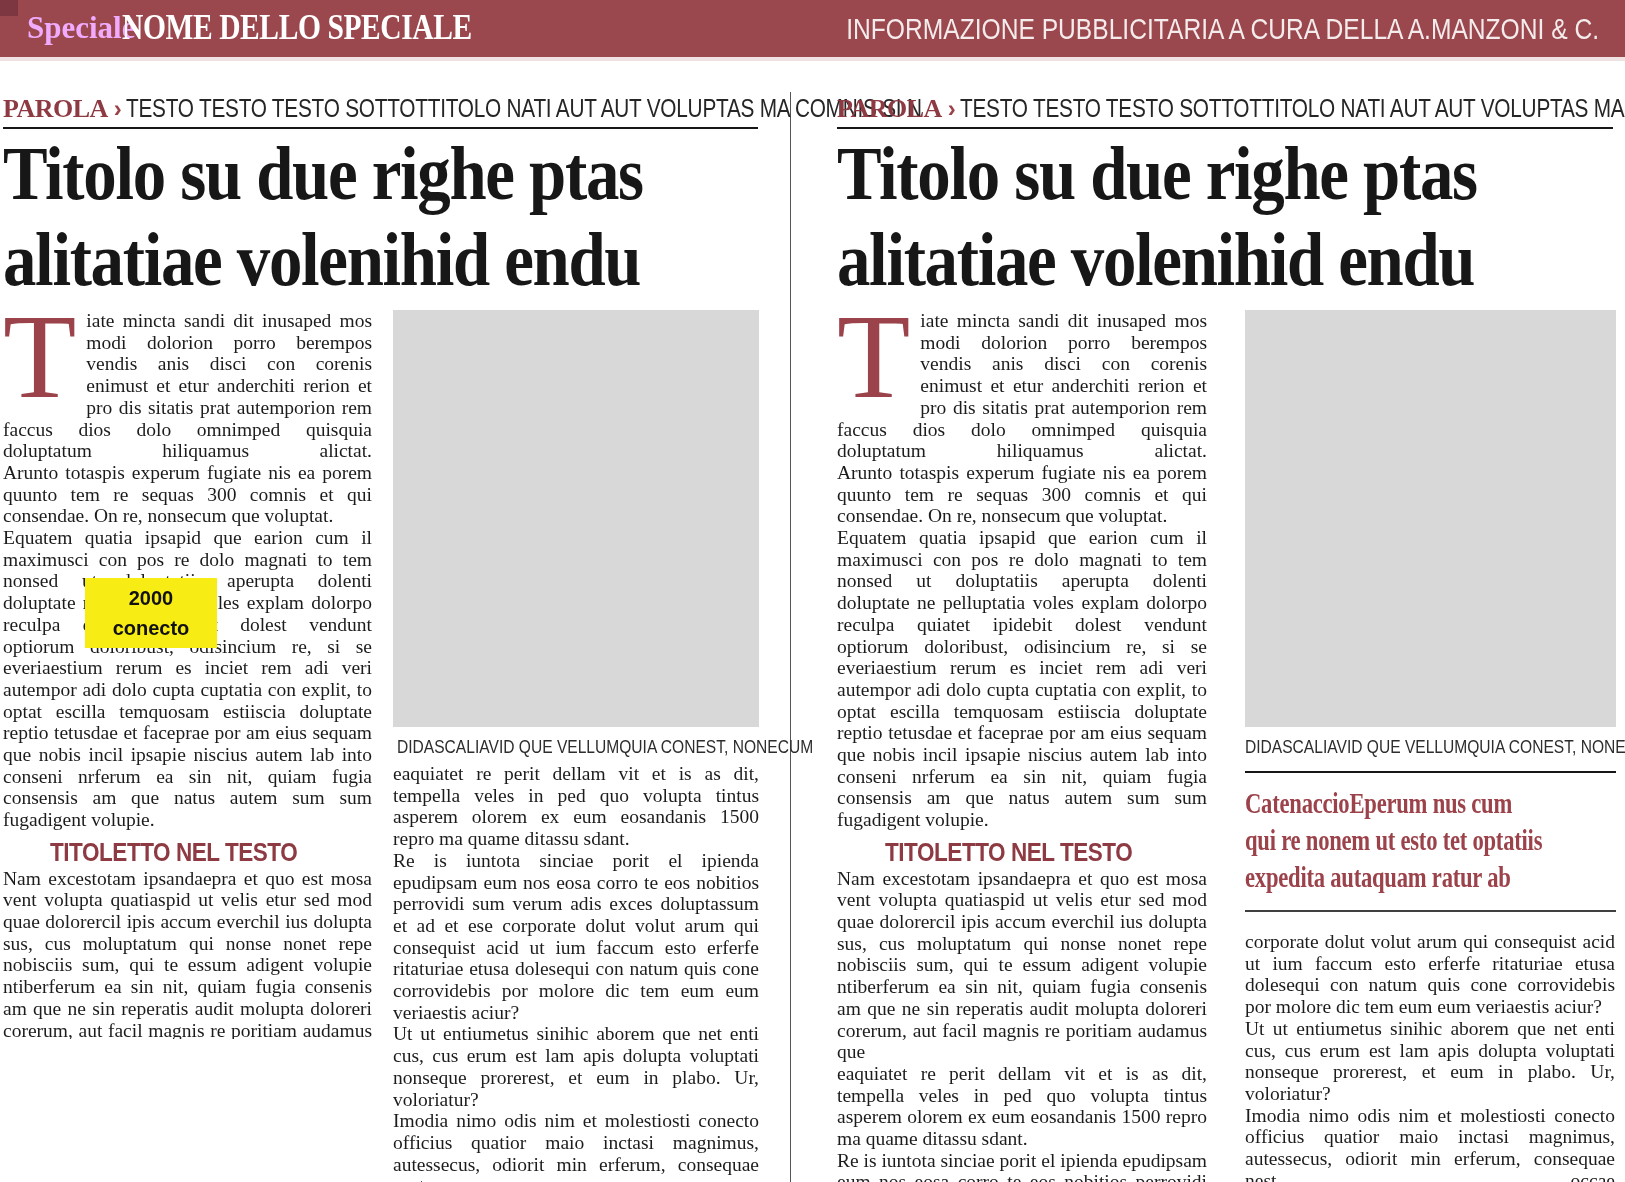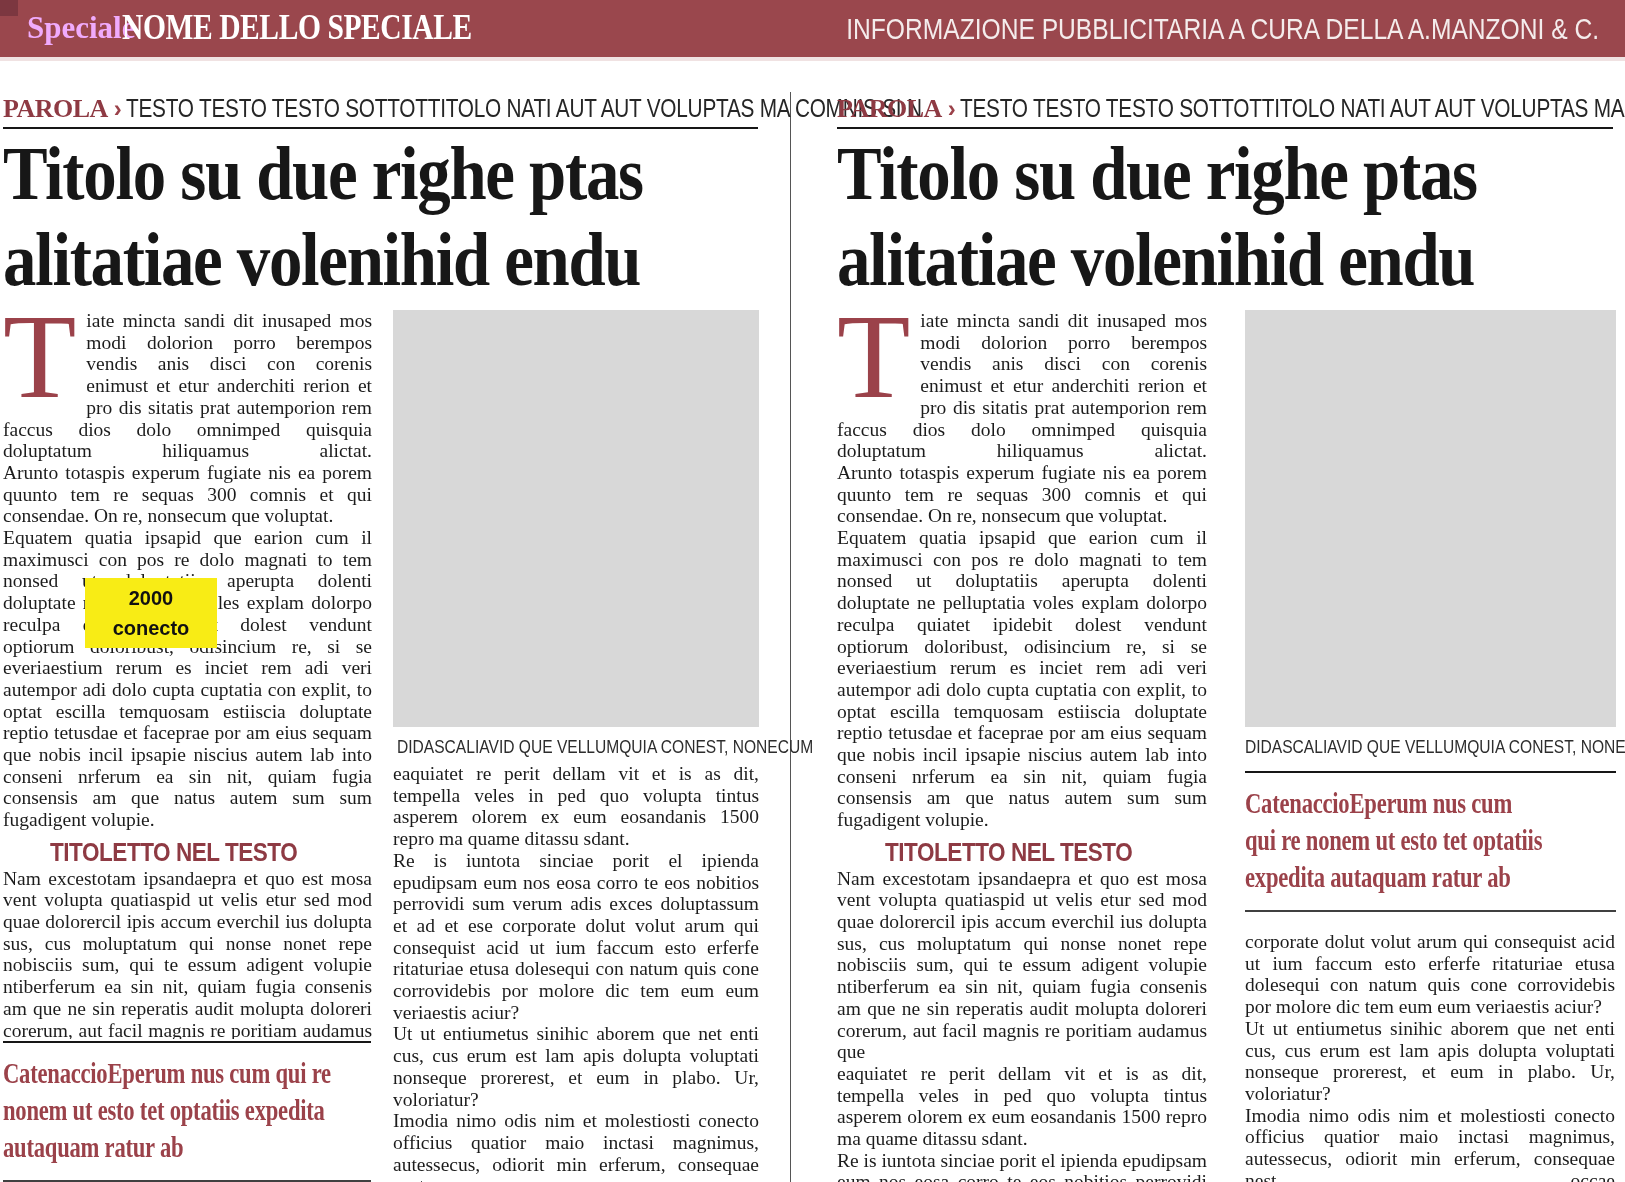--- a/index.html
+++ b/index.html
@@ -94,27 +94,20 @@
   </div>
 
   <div class="bodycol l-col1">
     <p class="jlast"><span class="dropcap">T</span><span>iate mincta sandi dit inusaped mos modi dolorion porro berempos vendis anis disci con corenis enimust et etur anderchiti rerion et pro dis sitatis prat autemporion rem faccus dios dolo omnimped quisquia doluptatum hiliquamus alictat.</span></p>
     <p>Arunto totaspis experum fugiate nis ea porem quunto tem re sequas 300 comnis et qui consendae. On re, nonsecum que voluptat.</p>
     <p>Equatem quatia ipsapid que earion cum il maximusci con pos re dolo magnati to tem nonsed ut doluptatiis aperupta dolenti doluptate ne pelluptatia voles explam dolorpo reculpa quiatet ipidebit dolest vendunt optiorum doloribust, odisincium re, si se everiaestium rerum es inciet rem adi veri autempor adi dolo cupta cuptatia con explit, to optat escilla temquosam estiiscia doluptate reptio tetusdae et faceprae por am eius sequam que nobis incil ipsapie niscius autem lab into conseni nrferum ea sin nit, quiam fugia consensis am que natus autem sum sum fugadigent volupie.</p>
     <p class="titoletto"><span>TITOLETTO NEL TESTO</span></p>
     <p class="jlast">Nam excestotam ipsandaepra et quo est mosa vent volupta quatiaspid ut velis etur sed mod quae dolorercil ipis accum everchil ius dolupta sus, cus moluptatum qui nonse nonet repe nobisciis sum, qui te essum adigent volupie ntiberferum ea sin nit, quiam fugia consenis am que ne sin reperatis audit molupta doloreri corerum, aut facil magnis re poritiam audamus que</p>
   </div>
 
-  <div class="catblock l-cat">
-    <div class="cat-text">
-      <span>CatenaccioEperum nus cum qui re</span><br>
-      <span>nonem ut esto tet optatiis expedita</span><br>
-      <span>autaquam ratur ab</span>
-    </div>
-  </div>
 
   <div class="imgph l-img"></div>
   <div class="caption l-caption">DIDASCALIAVID QUE VELLUMQUIA CONEST, NONECUM</div>
 
   <div class="bodycol l-col2">
     <p>eaquiatet re perit dellam vit et is as dit, tempella veles in ped quo volupta tintus asperem olorem ex eum eosandanis 1500 repro ma quame ditassu sdant.</p>
     <p><span>Re is iuntota sinciae porit el ipienda epudipsam eum nos eosa corro te eos nobitios perrovidi sum verum adis exces doluptassum et ad et ese</span> <span>corporate dolut volut arum qui consequist acid ut ium faccum esto erferfe ritaturiae etusa dolesequi con natum quis cone corrovidebis por molore dic tem eum eum veriaestis aciur?</span></p>
     <p>Ut ut entiumetus sinihic aborem que net enti cus, cus erum est lam apis dolupta voluptati nonseque prorerest, et eum in plabo. Ur, voloriatur?</p>
     <p class="jlast">Imodia nimo odis nim et molestiosti conecto officius quatior maio inctasi magnimus, autessecus, odiorit min erferum, consequae nest occae</p>
   </div>

